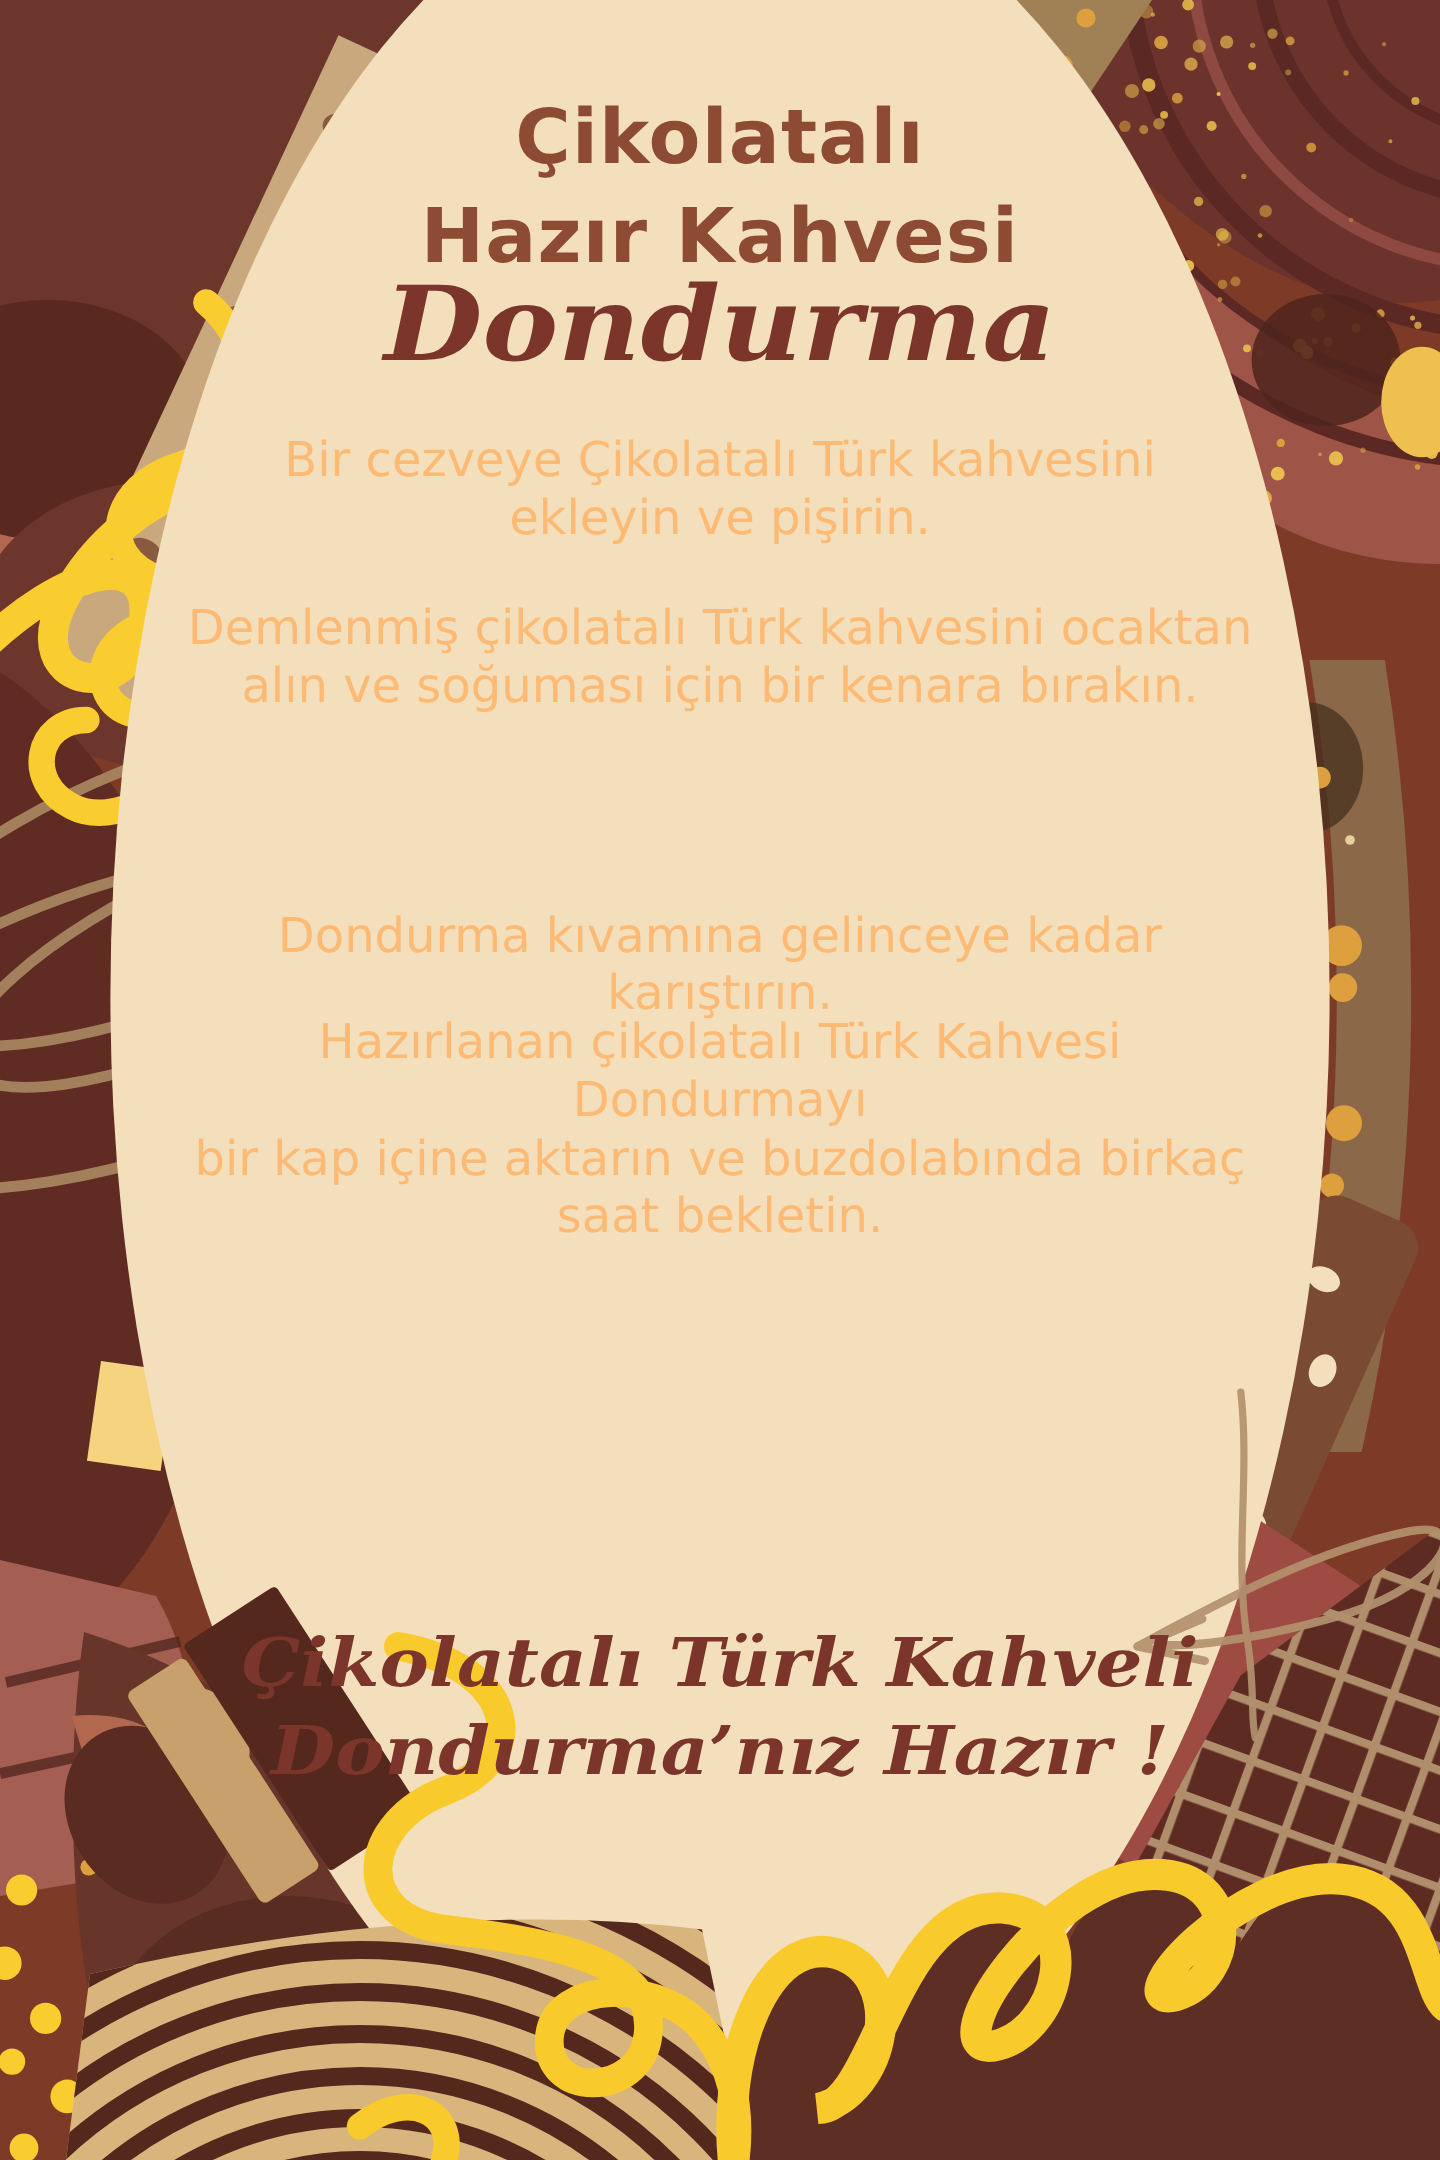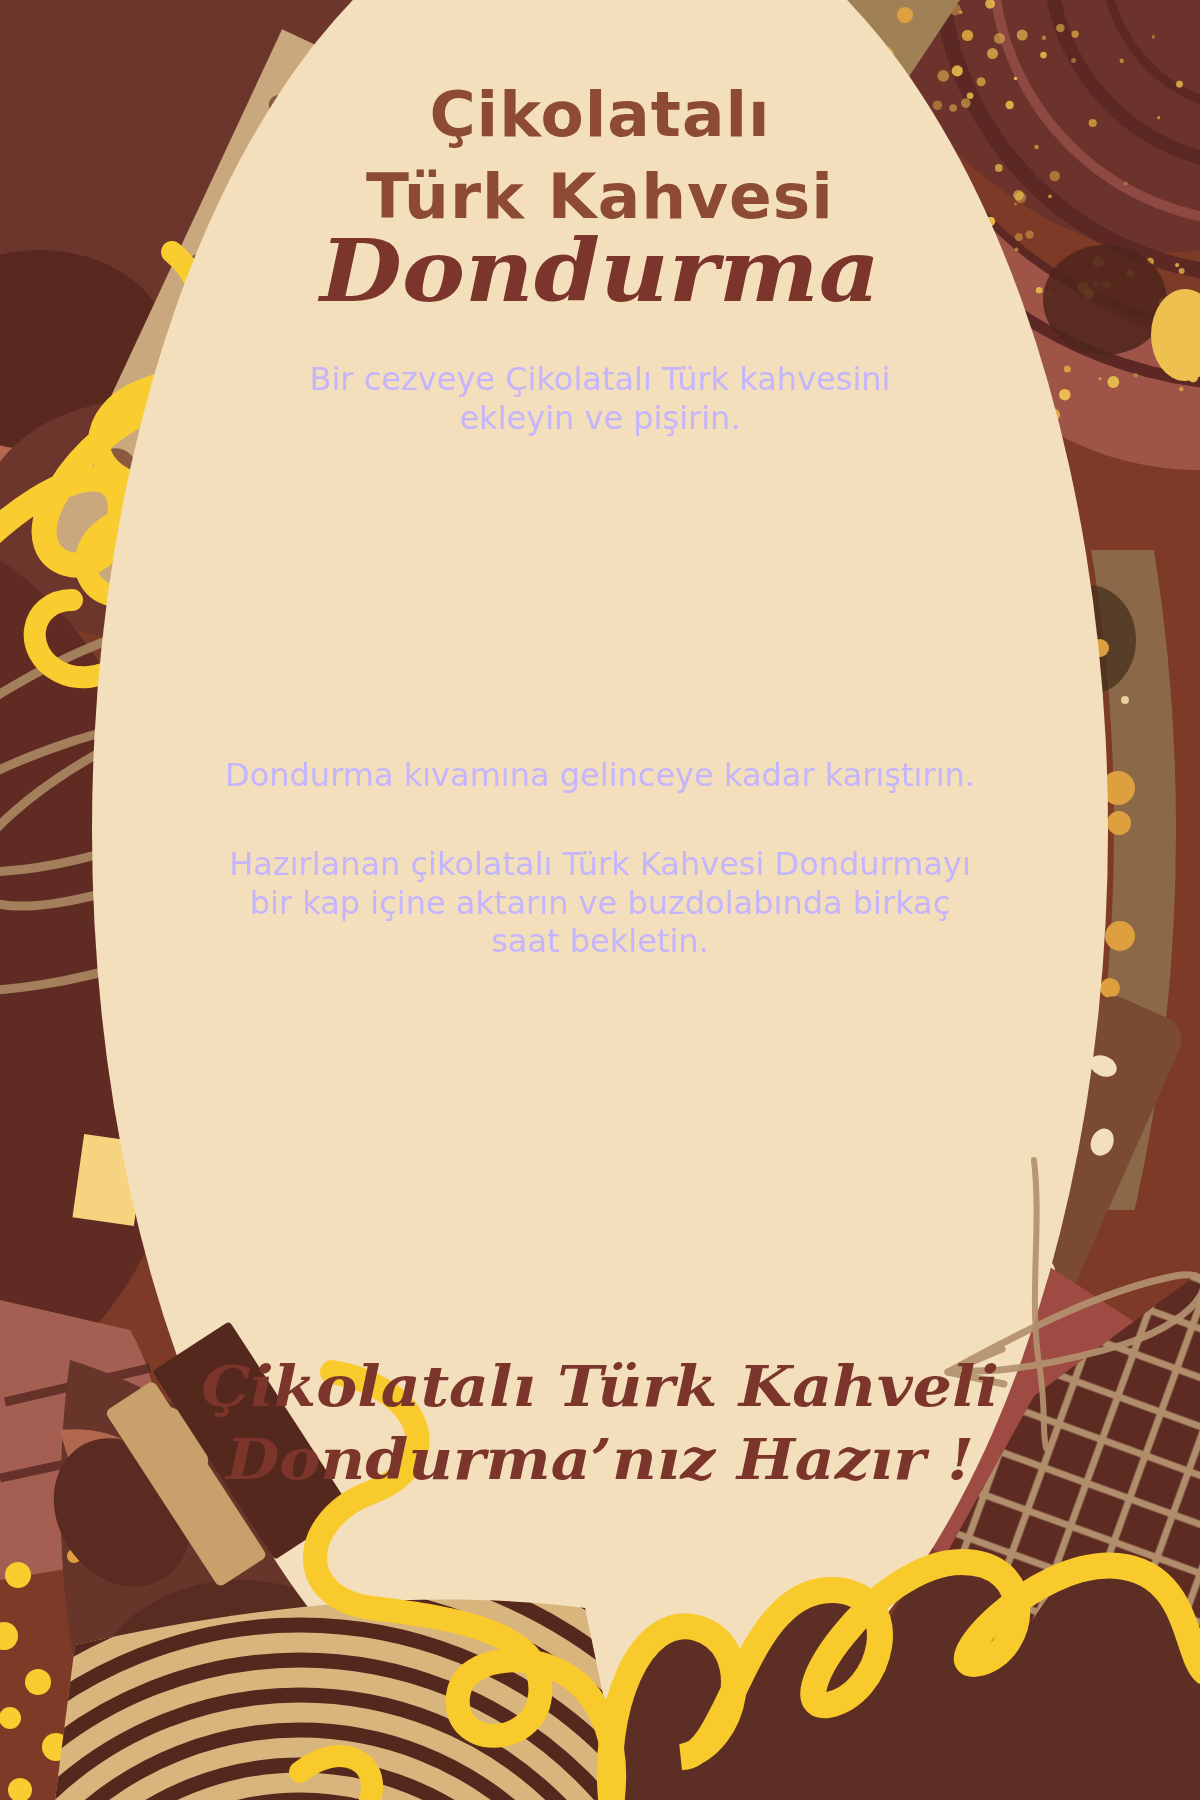--- a/index.html
+++ b/index.html
@@ -8,21 +8,21 @@
   .layer{position:absolute;left:0;top:0;width:1200px;height:1800px;}
   .oval{position:absolute;left:92px;top:-120px;width:1016px;height:1900px;
         border-radius:50%;background:#F3DFBB;}
   .content{position:absolute;left:0;top:0;width:1200px;height:1800px;}
   .content > *{position:absolute;left:150px;width:900px;text-align:center;
                margin:0;white-space:pre-line;}
   .t-main{top:74px;font-size:63px;line-height:1.3;color:#8E4B33;letter-spacing:1px;}
   .script{font-family:"DejaVu Serif",serif;font-style:italic;font-weight:bold;
           color:#7C352A;transform:scaleX(1.1);}
   .t-script{top:226px;font-size:86px;line-height:1.05;}
-  .step{font-size:32px;line-height:1.21;color:#c4b5fd;}
+  .step{font-size:40px;line-height:1.21;color:#fdba74;}
   .s0{top:360px;} .s1{top:500px;} .s2{top:632px;} .s3{top:756px;}
   .s4{top:845px;} .s5{top:1022px;}
   .footer-script{top:1350px;font-size:56px;line-height:1.3;}
 </style>
 </head>
 <body>
 
 <div class="poster">
 
   <svg class="layer" viewBox="0 0 1200 1800">
@@ -270,24 +270,26 @@
 
     <g fill="none" stroke="#B3916E" stroke-linecap="round" opacity="0.92">
       <path d="M 948 1372 C 1015 1336, 1095 1292, 1175 1276 C 1228 1266, 1205 1318, 1125 1344 C 1058 1364, 1000 1372, 972 1371" stroke-width="7"></path>
       <path d="M 948 1372 L 1002 1349 M 948 1372 L 1004 1384" stroke-width="7"></path>
       <path d="M 1034 1160 C 1042 1230, 1028 1300, 1040 1370 C 1046 1412, 1042 1430, 1046 1448" stroke-width="6"></path>
     </g>
   </svg>
 
   <div class="content">
     <h1 class="t-main">Çikolatalı
-Türk Kahvesi</h1>
+Hazır Kahvesi</h1>
     <h2 class="t-script script">Dondurma</h2>
     <p class="step s0">Bir cezveye Çikolatalı Türk kahvesini
 ekleyin ve pişirin.</p>
+    <p class="step s1">Demlenmiş çikolatalı Türk kahvesini ocaktan
+alın ve soğuması için bir kenara bırakın.</p>
     <p class="step s4">Hazırlanan çikolatalı Türk Kahvesi Dondurmayı
 bir kap içine aktarın ve buzdolabında birkaç
 saat bekletin.</p>
     <p class="step s3">Dondurma kıvamına gelinceye kadar karıştırın.</p>
     <div class="footer-script script">Çikolatalı Türk Kahveli
 Dondurma’nız Hazır !</div>
   </div>
 
 </div>
 

